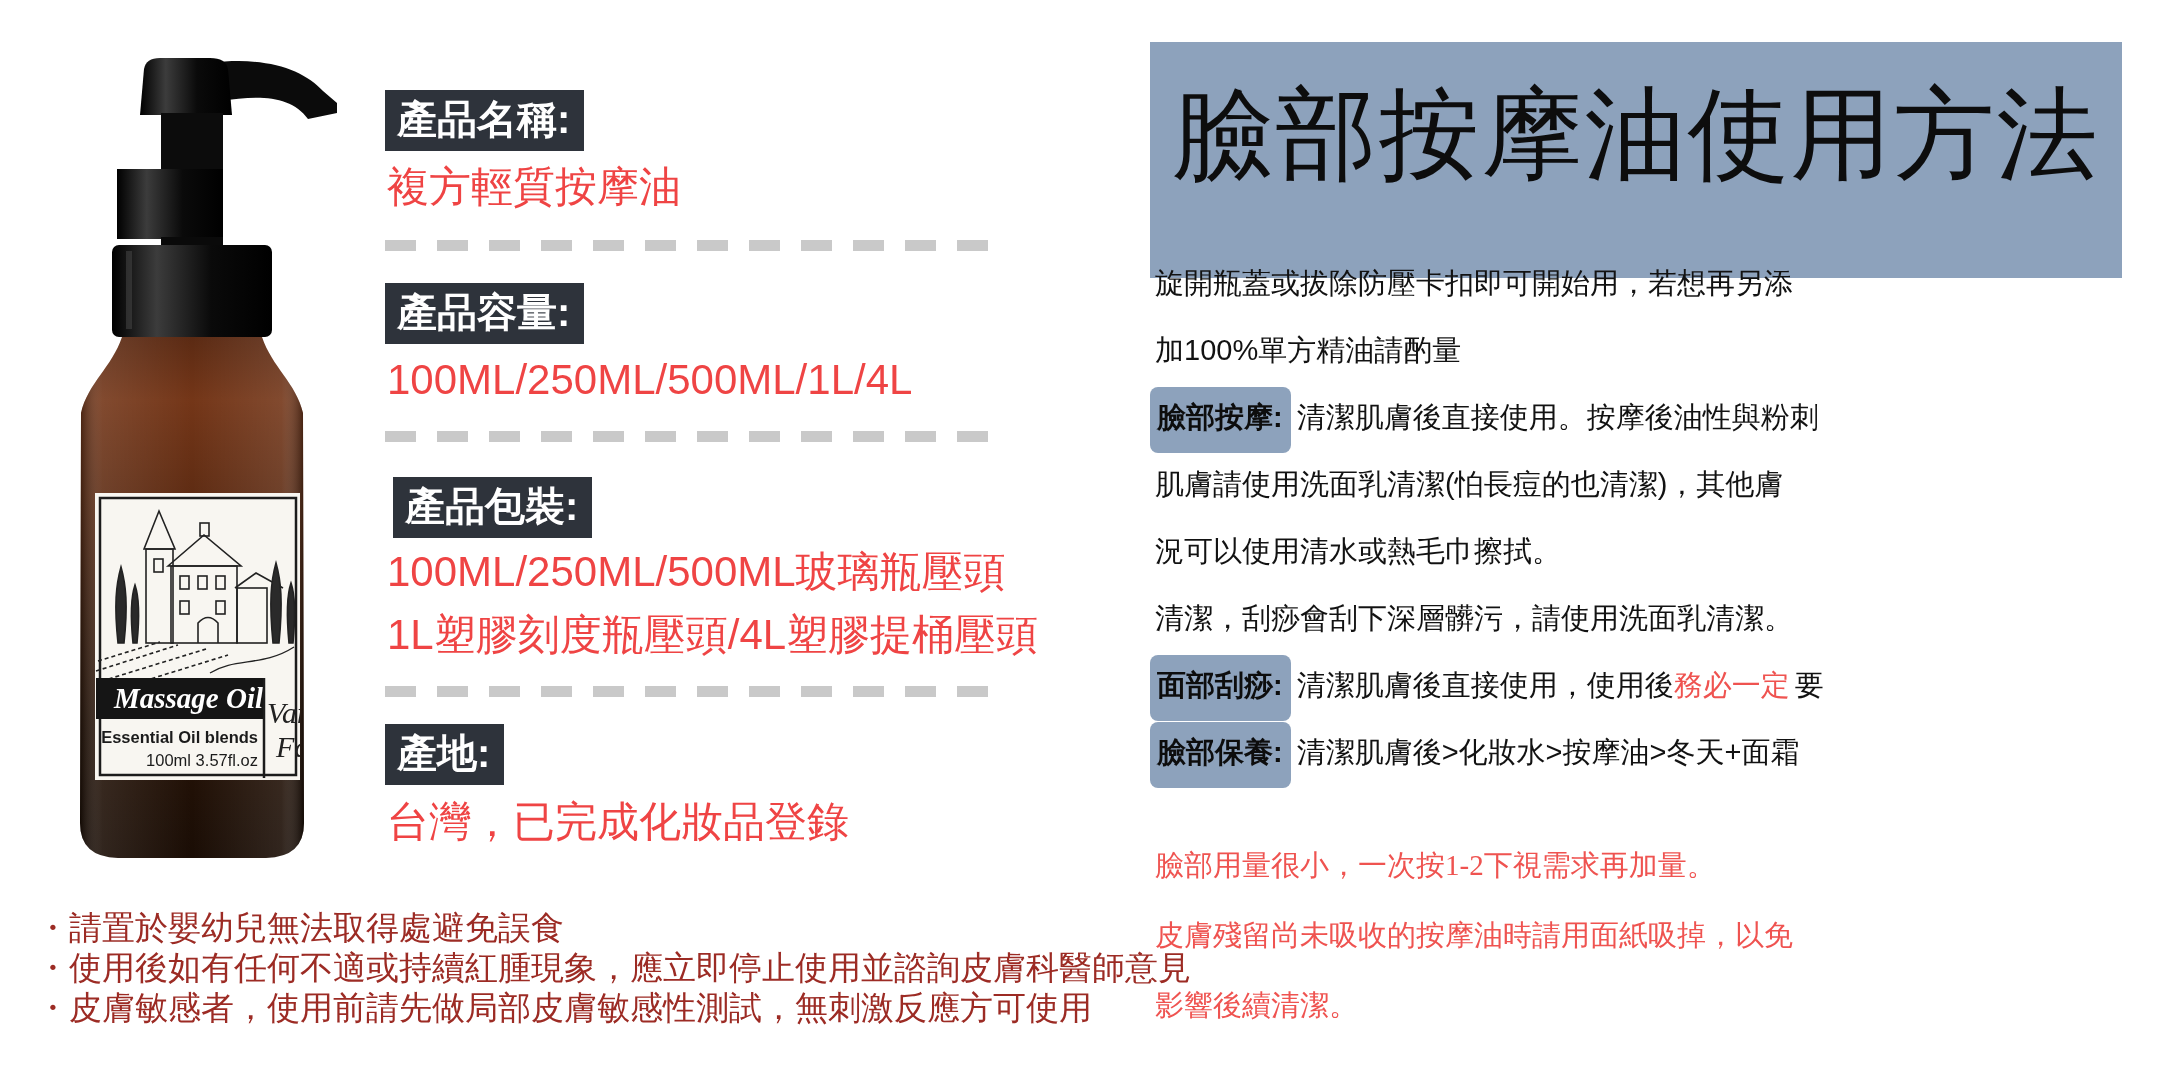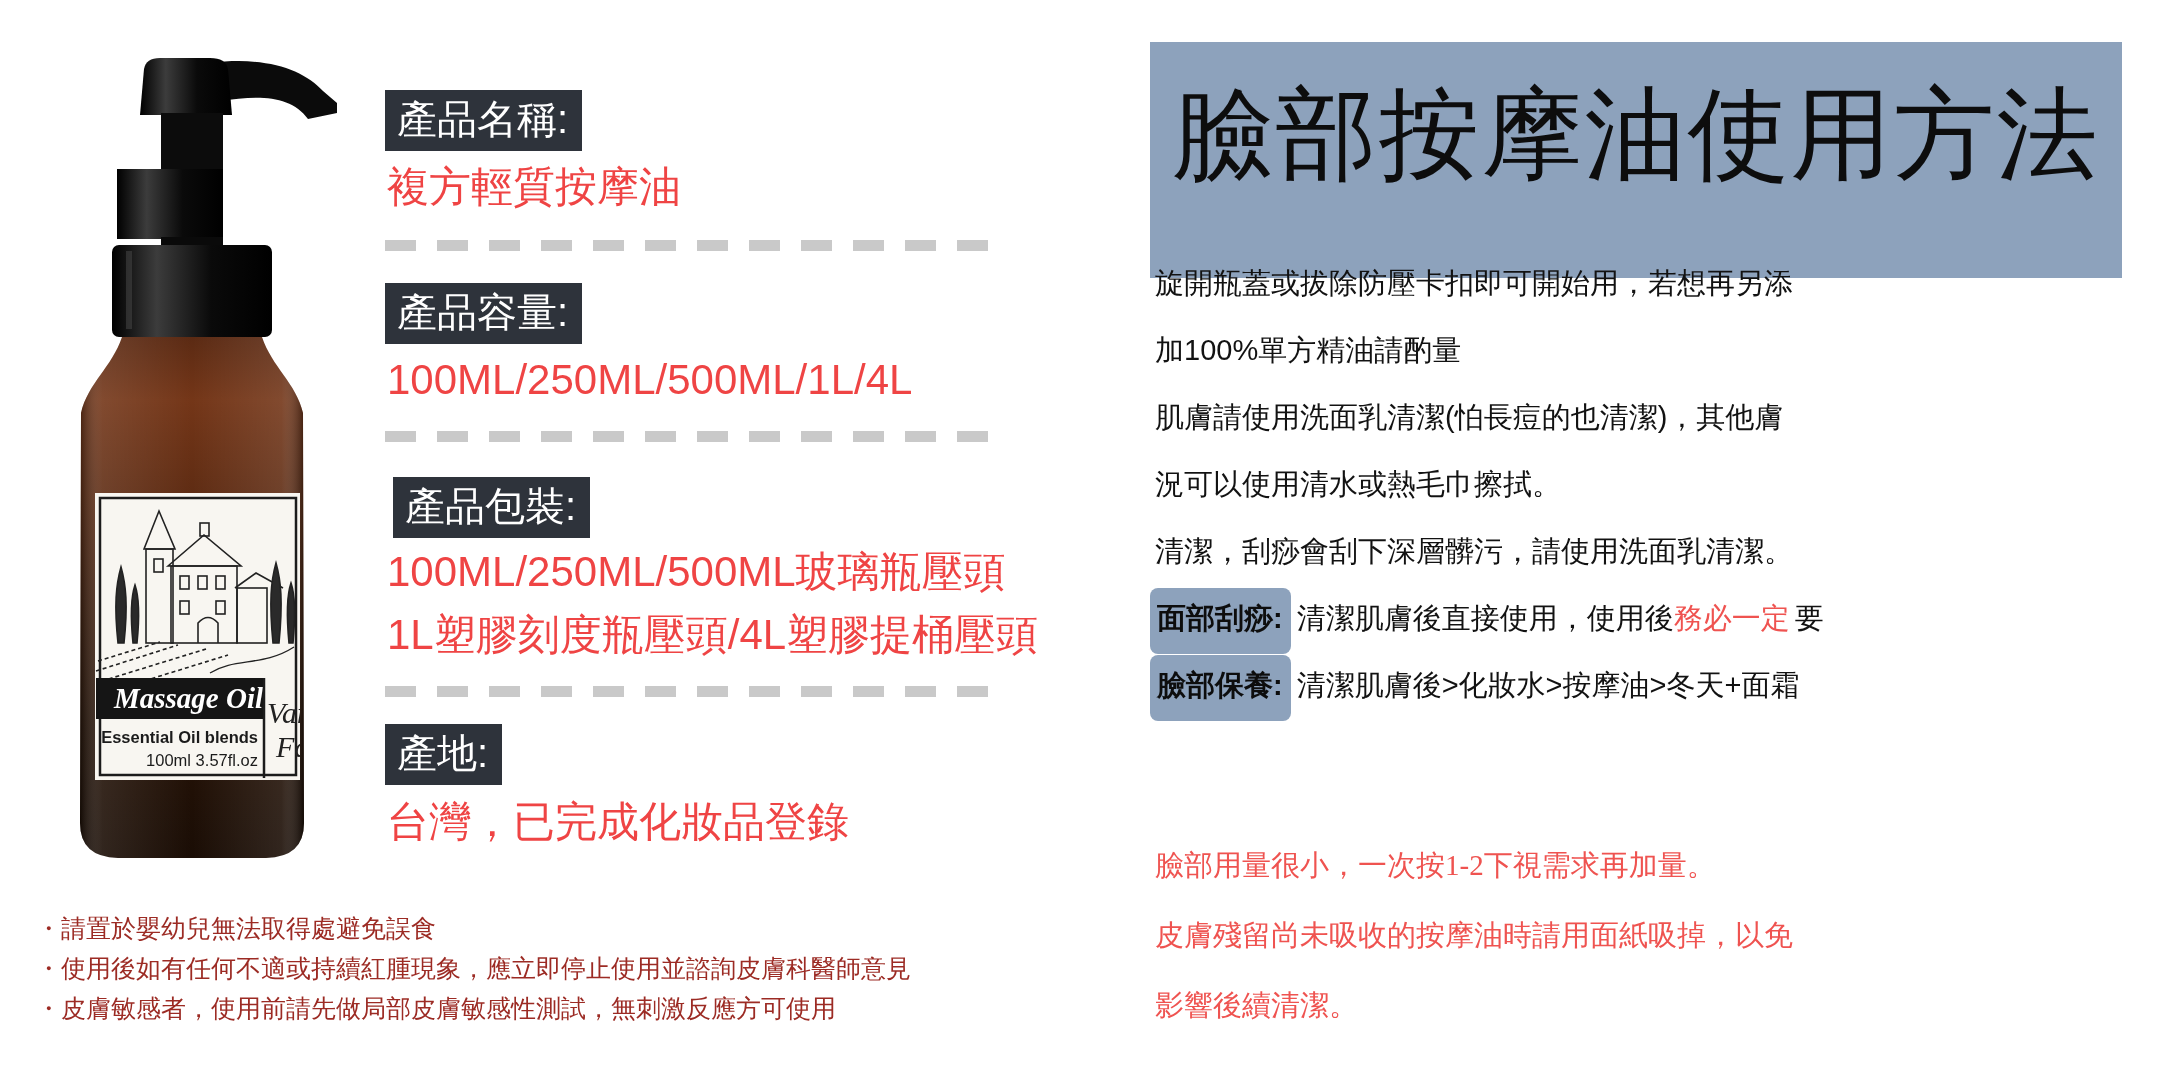--- a/index.html
+++ b/index.html
@@ -11,32 +11,33 @@
   }
   
   .bottle-wrap{position:absolute;left:60px;top:45px;width:280px;height:820px;}
   
   .spec-col{position:absolute;left:0;top:0;width:2160px;height:1080px;}
   .badge{
     position:absolute;left:385px;display:inline-block;
     background:var(--badge-bg,#2e333b);color:#fff;
     font-size:40px;line-height:1;padding:9px 14px 12px 12px;
     white-space:nowrap;
+    font-weight:bold;
   }
   .sec-text{
     position:absolute;left:387px;font-size:42px;line-height:1.2;
     color:#ef4444;white-space:nowrap;
   }
   .dashes{
     position:absolute;left:385px;width:622px;height:11px;
     background:repeating-linear-gradient(90deg,#c9c9c9 0 31px,transparent 31px 52px);
   }
   .warnings{position:absolute;left:36px;top:908px;}
   .warn-line{
-    font-size:25px;line-height:40px;color:var(--warn-red,#9c2b24);
+    font-size:33px;line-height:40px;color:var(--warn-red,#9c2b24);
     white-space:nowrap;
   }
   
   .usage-title{
     position:absolute;left:1150px;top:42px;width:972px;height:236px;
     background:var(--accent,#8da2bc);
     font-size:101px;line-height:184px;letter-spacing:2px;
     text-align:center;color:#0d0d0d;white-space:nowrap;
   }
   .usage-body{position:absolute;left:1150px;top:250px;width:1010px;}
@@ -159,20 +160,21 @@
 <div class="warnings">
     <div class="warn-line">・請置於嬰幼兒無法取得處避免誤食</div>
     <div class="warn-line">・使用後如有任何不適或持續紅腫現象，應立即停止使用並諮詢皮膚科醫師意見</div>
     <div class="warn-line">・皮膚敏感者，使用前請先做局部皮膚敏感性測試，無刺激反應方可使用</div>
   </div>
 
 <div class="usage-title">臉部按摩油使用方法</div>
 <div class="usage-body">
     <div class="uline"><span class="plain">旋開瓶蓋或拔除防壓卡扣即可開始用，若想再另添</span></div>
     <div class="uline"><span class="plain">加100%單方精油請酌量</span></div>
+    <div class="uline"><span class="chip">臉部按摩:</span><span class="plain">清潔肌膚後直接使用。按摩後油性與粉刺</span></div>
     <div class="uline"><span class="plain">肌膚請使用洗面乳清潔(怕長痘的也清潔)，其他膚</span></div>
     <div class="uline"><span class="plain">況可以使用清水或熱毛巾擦拭。</span></div>
     <div class="uline"><span class="plain">清潔，刮痧會刮下深層髒污，請使用洗面乳清潔。</span></div>
     <div class="uline"><span class="chip">面部刮痧:</span><span class="plain">清潔肌膚後直接使用，使用後</span><span class="red">務必一定</span><span class="plain">要</span></div>
     <div class="uline"><span class="chip">臉部保養:</span><span class="plain">清潔肌膚後&gt;化妝水&gt;按摩油&gt;冬天+面霜</span></div>
   </div>
 <div class="usage-note">
     <div class="note-line">臉部用量很小，一次按1-2下視需求再加量。</div>
     <div class="note-line">皮膚殘留尚未吸收的按摩油時請用面紙吸掉，以免</div>
     <div class="note-line">影響後續清潔。</div>

